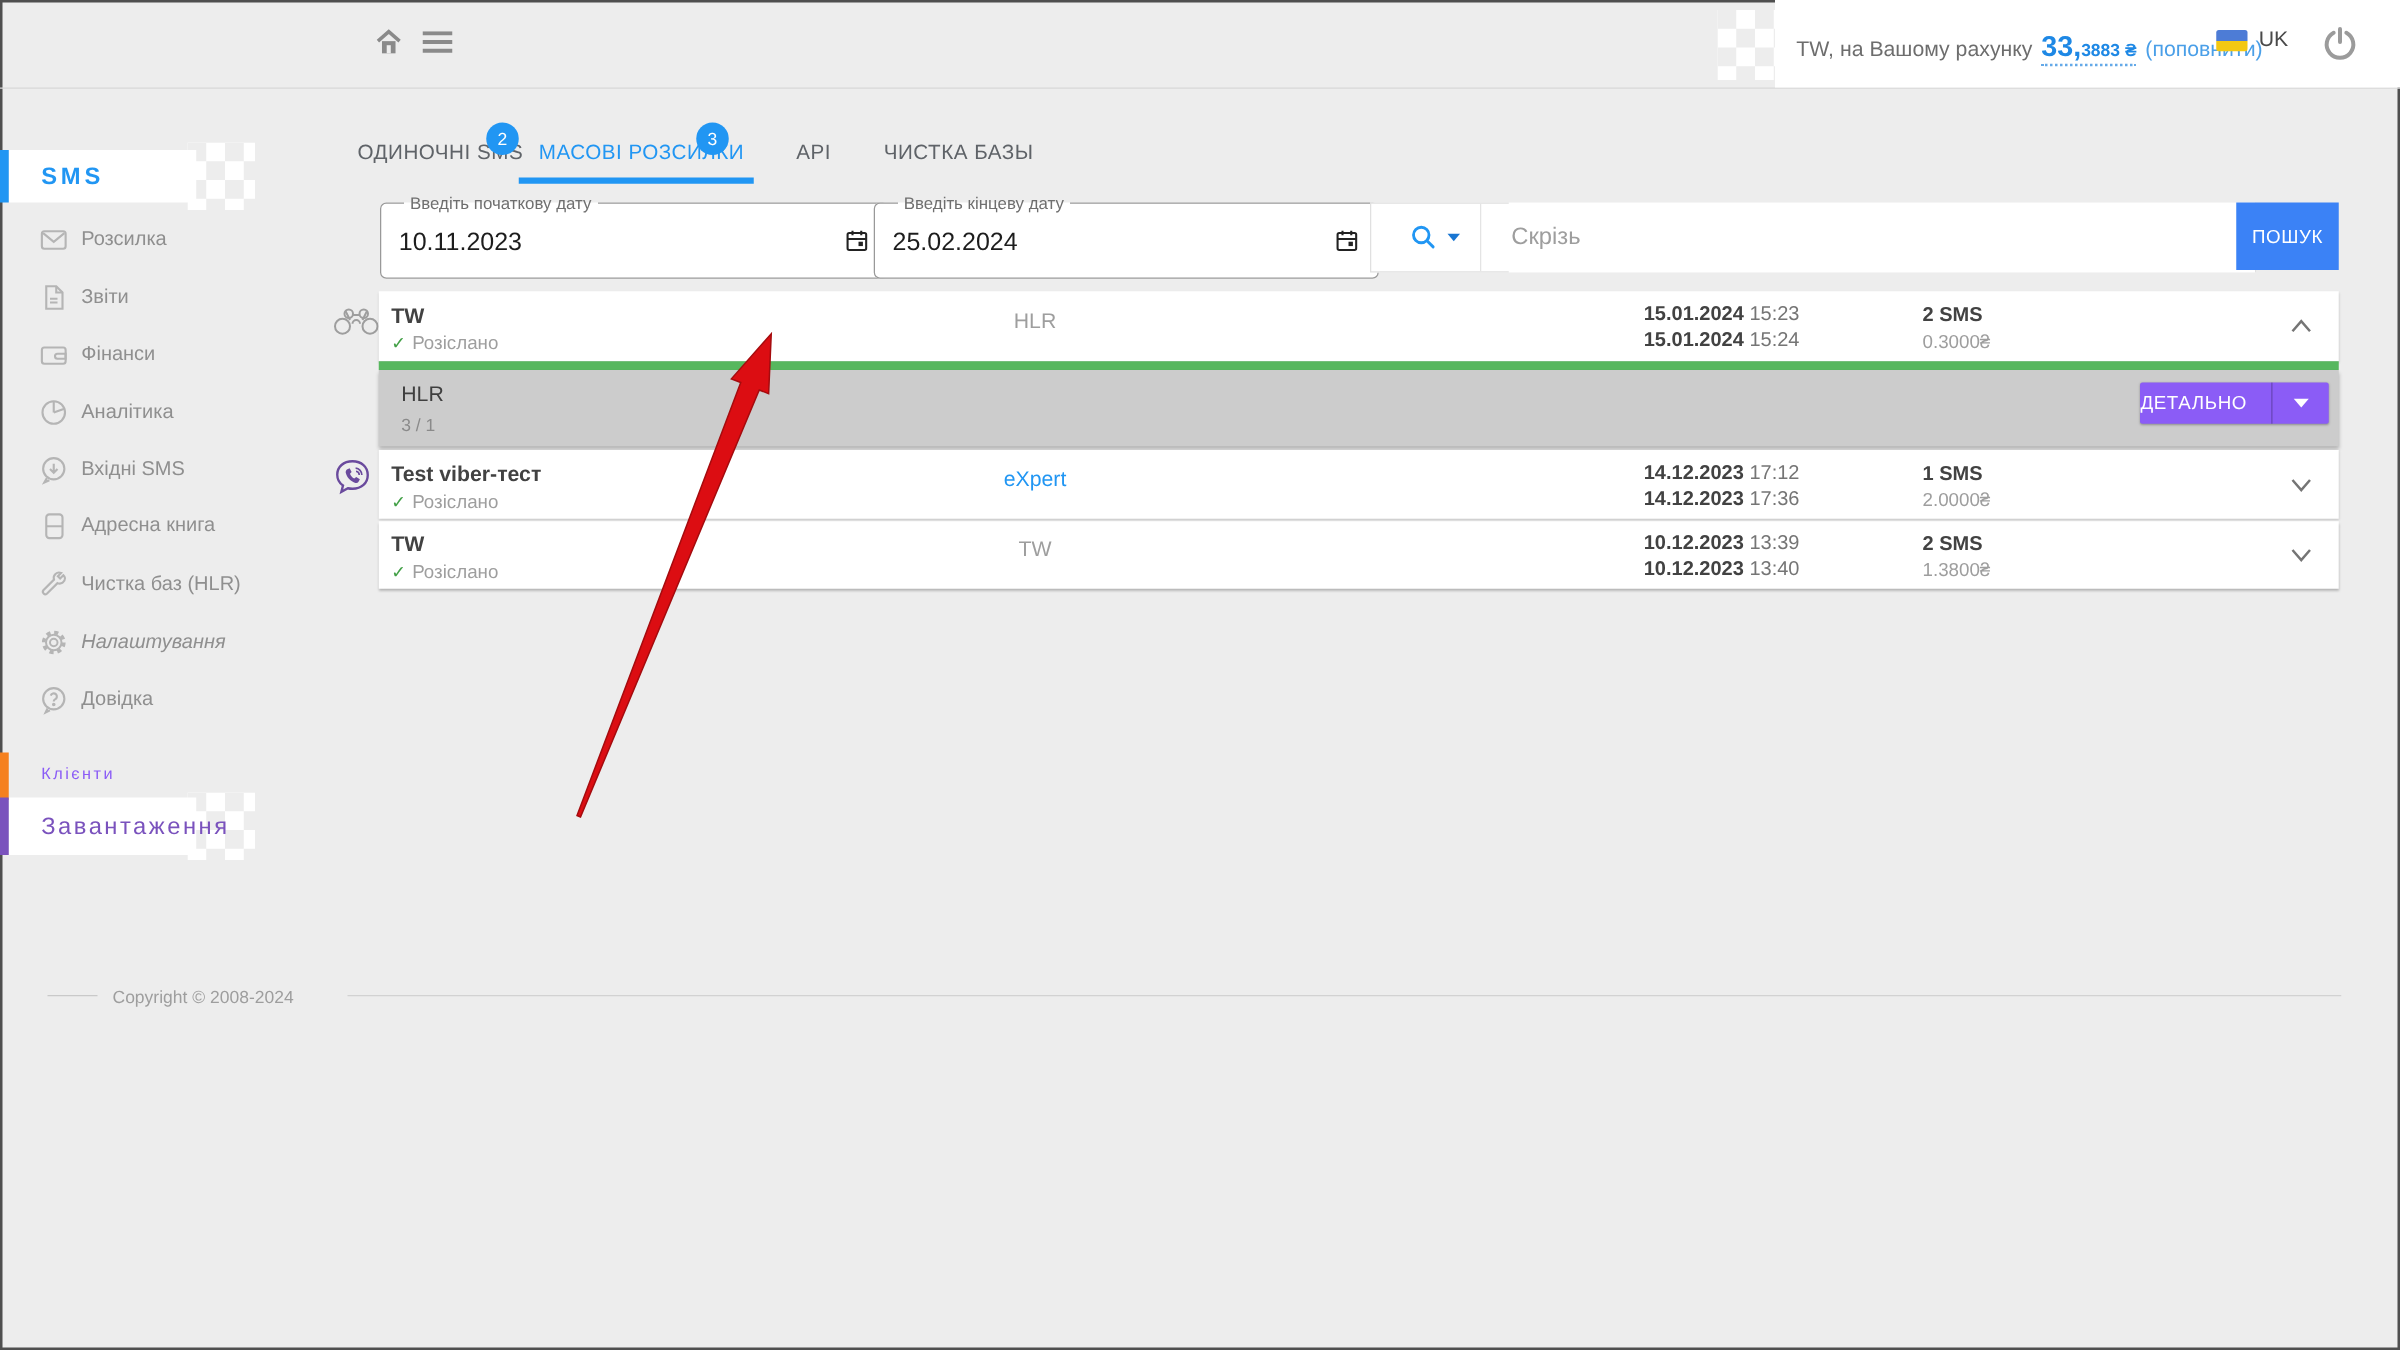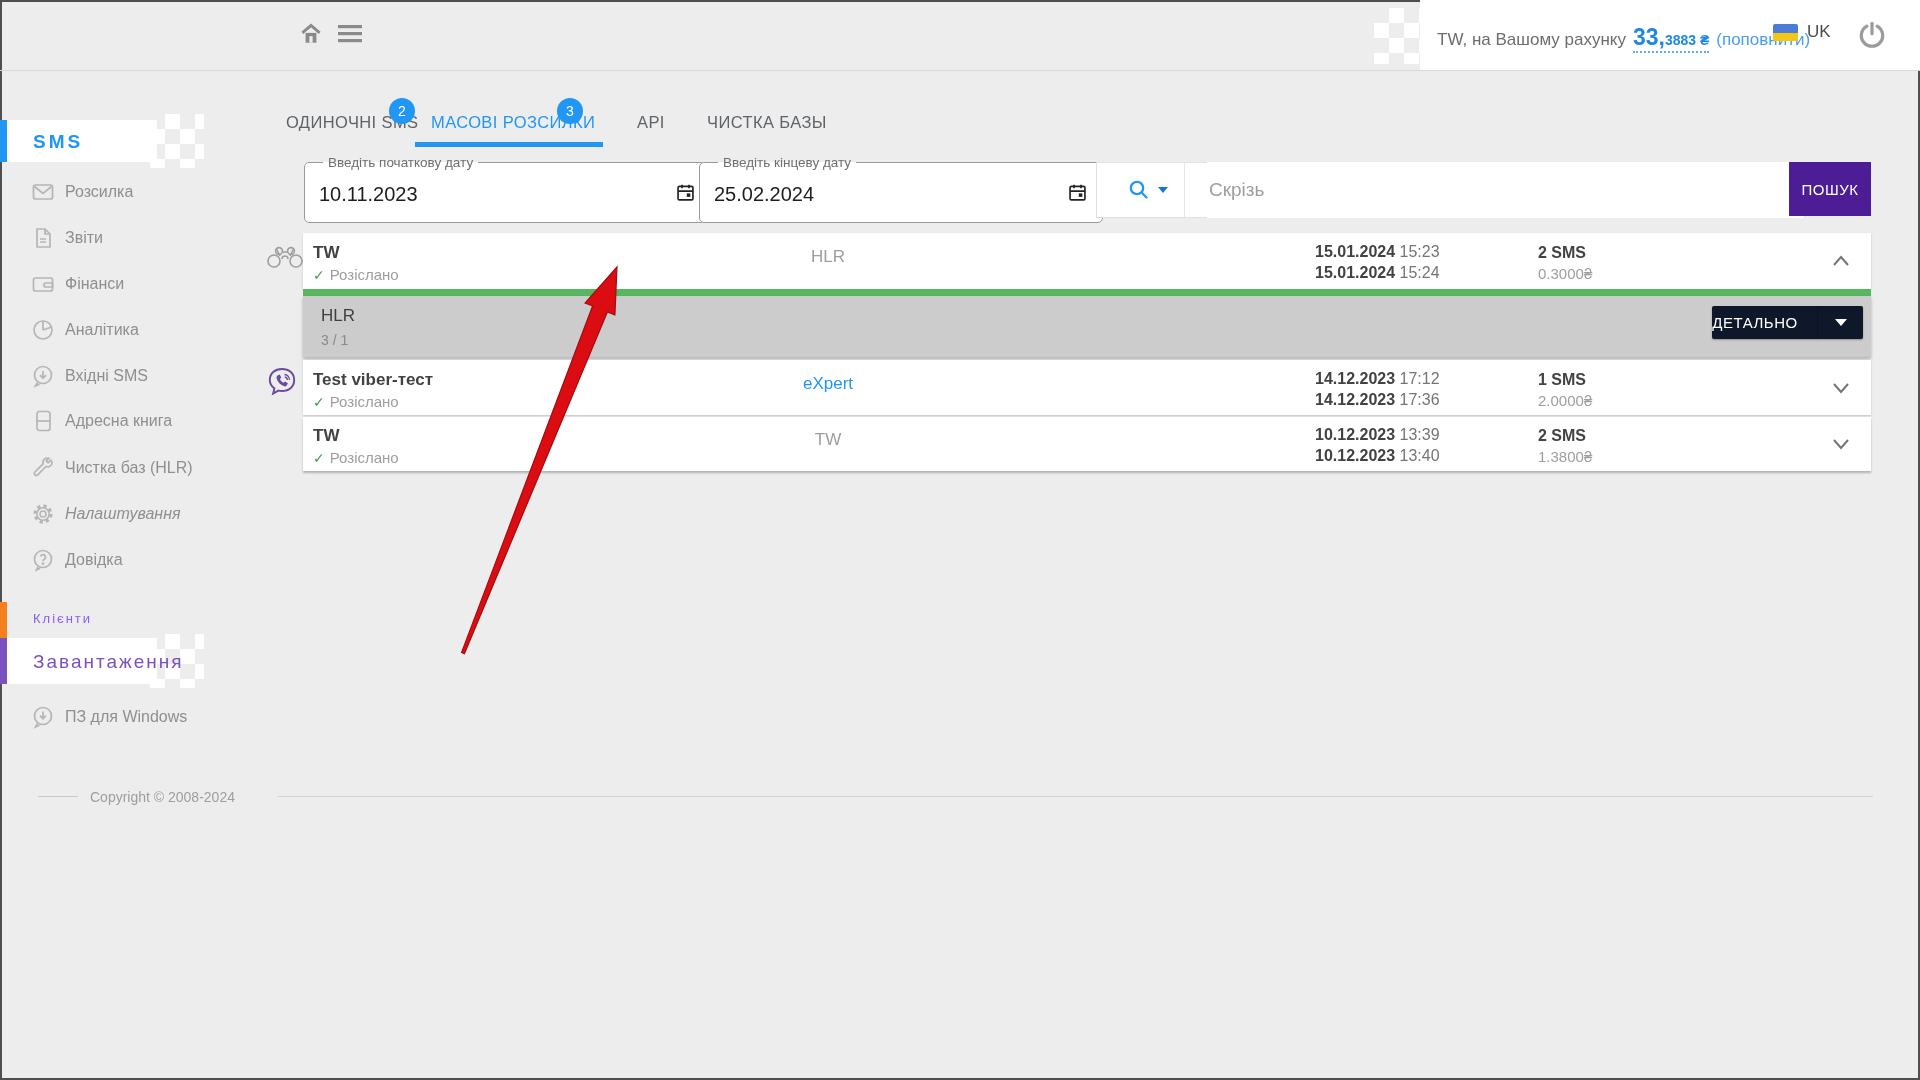--- a/index.html
+++ b/index.html
@@ -39,38 +39,38 @@
   .tab-underline{background:#2196f3;height:5px;}
   
   .dfield{background:#fff;border:1px solid #999;border-radius:5px;}
   .dfield legend{font-size:13.5px;color:#6f6f6f;padding:0 5px;margin-left:6px;}
   .dval{font-size:20px;color:#1d1d1d;}
   .searchwrap{background:#fff;border:1px solid #e0e0e0;}
   .sdivider{width:1px;background:#e4e4e4;}
   .sinput{border:none;outline:none;font-size:19px;color:#444;width:100%;height:100%;
           font-family:"Liberation Sans","DejaVu Sans",sans-serif;}
   .sinput::placeholder{color:#9e9e9e;}
-  .btn-search{background:#4c1d95;color:#fff;font-size:15px;display:flex;align-items:center;
+  .btn-search{background:#3b82f6;color:#fff;font-size:15px;display:flex;align-items:center;
               justify-content:center;cursor:pointer;letter-spacing:.5px;}
   
   .rowcard{background:#fff;box-shadow:0 1px 2px rgba(0,0,0,.18);cursor:pointer;}
   .rname{font-size:17px;font-weight:bold;color:#424242;}
   .rstatus{font-size:15px;color:#9e9e9e;}
   .check{color:#43a047;font-size:14px;margin-right:5px;}
   .rchannel{font-size:17px;color:#9e9e9e;}
   .rchannel.link{color:#2196f3;cursor:pointer;}
   .rdate{font-size:16px;color:#757575;line-height:21px;white-space:nowrap;}
   .rdate b{color:#424242;}
   .rcount{font-size:16px;font-weight:bold;color:#424242;}
   .rprice{font-size:15px;color:#9e9e9e;}
   .greenbar{background:#57b75e;}
   .expand{background:#cccccc;box-shadow:0 2px 3px rgba(0,0,0,.25);}
   .exp-title{font-size:17px;color:#3f3f3f;}
   .exp-ratio{font-size:14px;color:#8a8a8a;}
-  .btn-detail{background:#0f172a;color:#fff;display:flex;align-items:stretch;cursor:pointer;
+  .btn-detail{background:#8b5cf6;color:#fff;display:flex;align-items:stretch;cursor:pointer;
               border-radius:2px;box-shadow:0 1px 2px rgba(0,0,0,.3);gap:19px;}
   .btn-detail .main{flex:1;display:flex;align-items:center;justify-content:center;font-size:15px;letter-spacing:.5px;}
   .btn-detail .drop{width:45px;display:flex;align-items:center;justify-content:center;
                     border-left:1px solid rgba(0,0,0,.25);}
   .tri{width:0;height:0;border-left:6px solid transparent;border-right:6px solid transparent;
        border-top:7px solid #fff;}
   .tri-blue{width:0;height:0;border-left:5px solid transparent;border-right:5px solid transparent;
        border-top:6px solid #1976d2;}
 </style>
 </head>
@@ -192,28 +192,20 @@
     </div>
 
     <div class="abs" style="left:0;top:532px;width:7px;height:38px;background:#f5801e;"></div>
     <div class="abs clients" style="left:33px;top:541px;cursor:pointer;">Клієнти</div>
 
     <div class="abs" style="left:7px;top:568px;width:150px;height:46px;background:#fff;"></div>
     <div class="abs pix" style="left:150px;top:564px;width:54px;height:54px;"></div>
     <div class="abs" style="left:0;top:568px;width:7px;height:46px;background:#7a52bd;"></div>
     <div class="abs downloads" style="left:33px;top:581px;cursor:pointer;">Завантаження</div>
 
-    <div class="abs side-item" style="left:0;top:624px;width:260px;">
-      <span class="ic"><svg width="24" height="24" viewBox="0 0 24 24" fill="none" stroke="#b5b5b5" stroke-width="1.7">
-            <circle cx="12" cy="11" r="8.5"></circle>
-            <path d="M6.5 18.5 L4.5 22 L8.5 20.2"></path>
-            <path d="M12 6.5 v7 M9 10.7 L12 13.7 L15 10.7"></path>
-          </svg></span>
-      <span>ПЗ для Windows</span>
-    </div>
 
     <div class="abs hr" style="left:38px;top:726px;width:40px;"></div>
     <div class="abs copy" style="left:90px;top:719px;">Copyright © 2008-2024</div>
   </div>
   <div class="abs hr" style="left:278px;top:796px;width:1595px;background:#d2d2d2;"></div>
 
   <div class="abs" style="left:0;top:99px;width:1920px;height:48px;">
     <div class="abs tab" style="left:286px;top:14px;">ОДИНОЧНІ SMS</div>
     <div class="abs badge" style="left:389px;top:-1px;">2</div>
     <div class="abs tab active" style="left:431px;top:14px;">МАСОВІ РОЗСИЛКИ</div>

